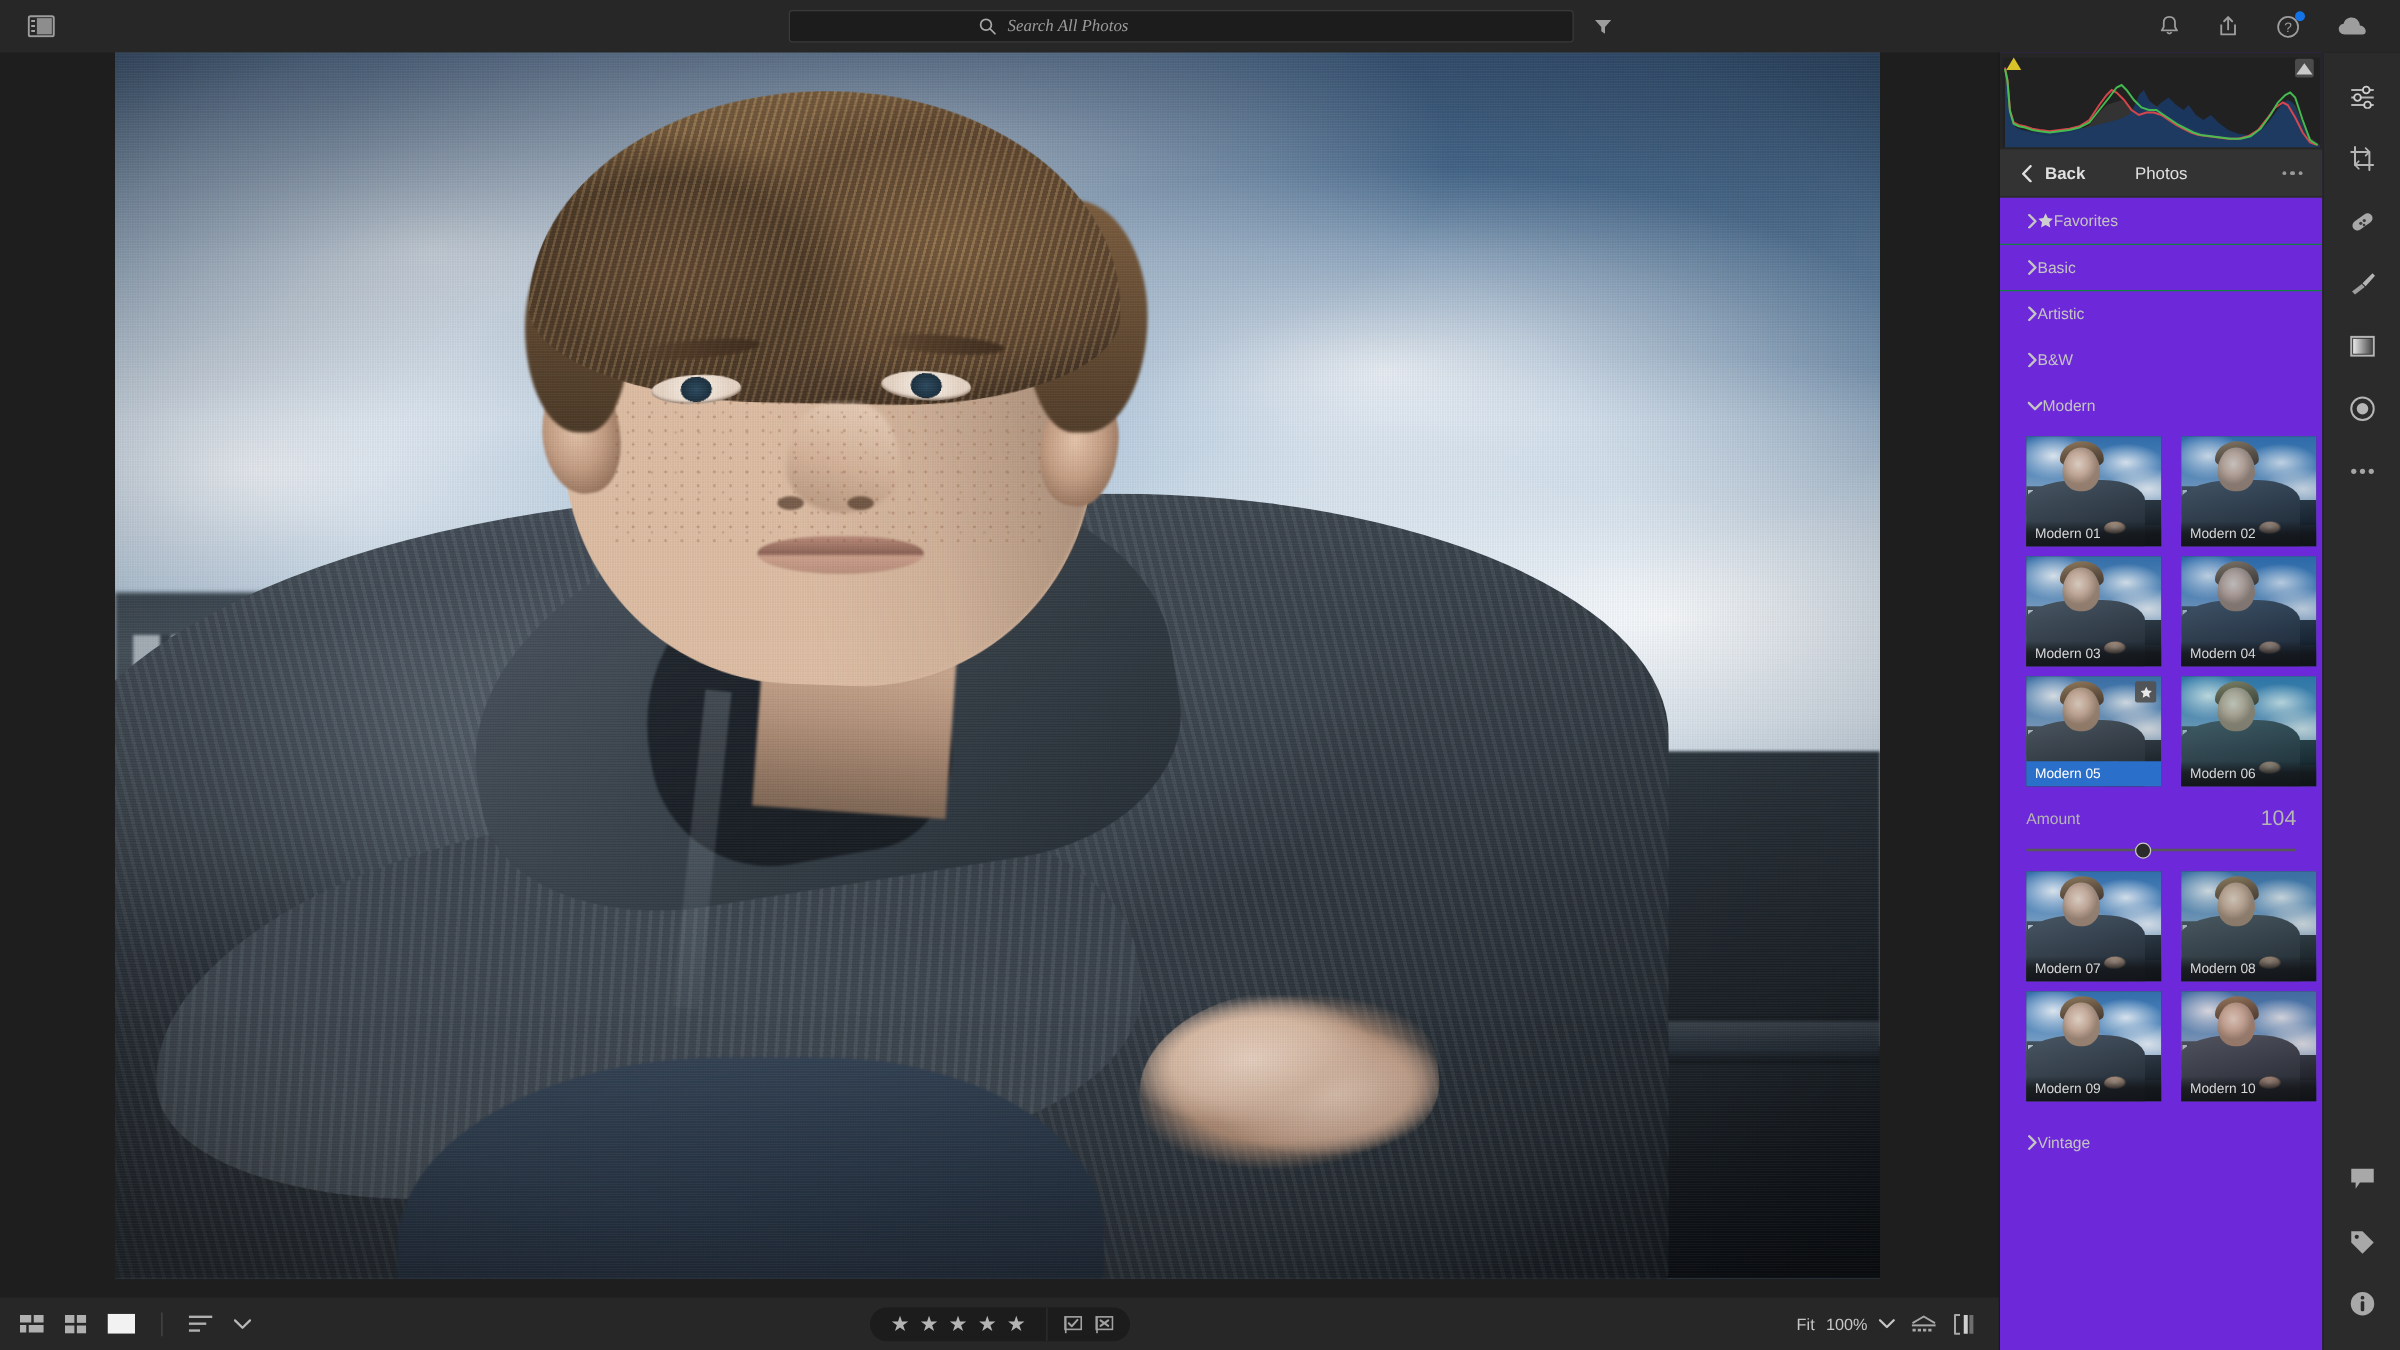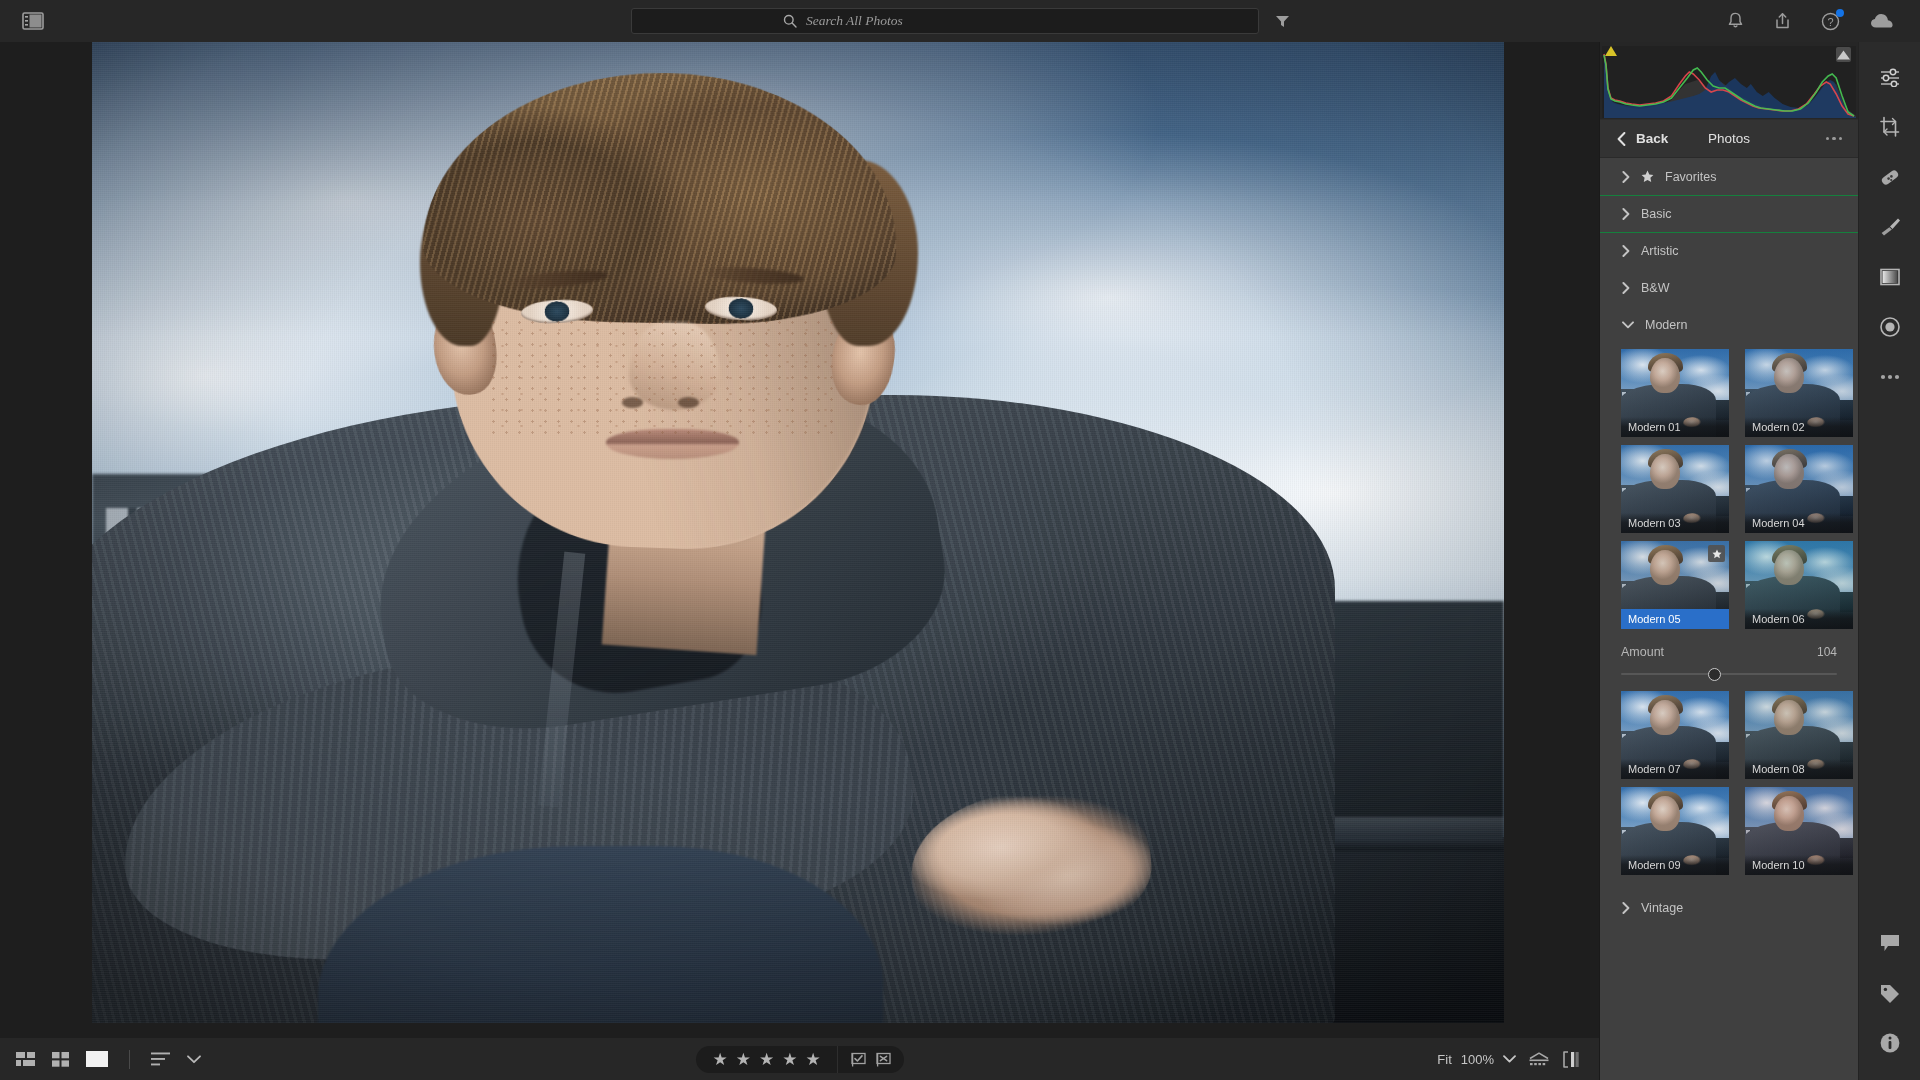--- a/index.html
+++ b/index.html
@@ -337,21 +337,21 @@
   #flagdiv { width: 1px; height: 27px; background: #2e2e2e; }
   #flags { display: flex; align-items: center; gap: 10px; padding: 0 13px; }
   .star { color: #b4b4b4; font-size: 17px; line-height: 1; cursor: pointer; }
   #zoomctl { display: flex; align-items: center; gap: 9px; color: #c6c6c6; font-size: 13px; }
   #zoomctl .zl { color: #c6c6c6; }
 
   
   #rightpanel {
     position: absolute; top: 42px; right: 62px;
     width: 258px; height: 1038px;
-    background: #404040;
+    background: #6d28d9;
     display: flex; flex-direction: column;
   }
   #histogram {
     position: relative; height: 78px; background: #262626;
     border-bottom: 1px solid #2d2d2d;
     padding: 4px 2px 0 2px;
   }
   #histogram svg { display: block; width: 100%; height: 72px; }
   .clip-tri {
     position: absolute; top: 4px; width: 0; height: 0;
@@ -378,21 +378,21 @@
   #profile-more {
     margin-left: auto; padding-right: 16px; display: flex; gap: 3px;
     position: relative; z-index: 2; cursor: pointer;
   }
   .dot3 { width: 3.5px; height: 3.5px; border-radius: 50%; background: #9a9a9a; }
 
   #panel-scroll { flex: 1; overflow: hidden; position: relative; }
 
   .group-row {
     height: 37px; display: flex; align-items: center;
-    padding-left: 22px; gap: 11px; cursor: pointer;
+    padding-left: 22px; cursor: pointer;
   }
   .group-row.sep { border-top: 1px solid #15803d; }
   .group-label { color: #c4c4c4; font-size: 12.5px; }
   .chev { flex: none; }
 
   .thumb-grid {
     display: grid; grid-template-columns: 116px 116px;
     gap: 8px; padding: 6px 0 0 21px;
   }
   .thumb { position: relative; width: 108px; height: 88px; cursor: pointer; }
@@ -461,21 +461,21 @@
     position:absolute; left:57%; bottom:9%; width:18%; height:14%;
     background: radial-gradient(ellipse 55% 50% at 45% 42%, #eed3bd 0%, #bd9a80 70%, rgba(150,120,100,0) 92%);
     border-radius: 48% 42% 46% 40% / 52% 48% 44% 46%;
   }
   .mini .m-tint { position:absolute; inset:0; }
 
   
   #amount-block { padding: 16px 21px 10px 21px; }
   #amount-top { display: flex; justify-content: space-between; align-items: center; margin-bottom: 14px; }
   #amount-label { color: #b6b6b6; font-size: 12.5px; }
-  #amount-value { color: #b6b6b6; font-size: 12px; }
+  #amount-value { color: #b6b6b6; font-size: 17px; }
   #amount-track {
     position: relative; height: 2px; background: #575757; border-radius: 1px;
   }
   #amount-knob {
     position: absolute; top: 50%; left: 43.5%;
     width: 13px; height: 13px; margin-top: -6.5px; margin-left: -6.5px;
     border: 1.6px solid #c9c9c9; border-radius: 50%;
     background: #2b2b2b; cursor: pointer;
   }
 

